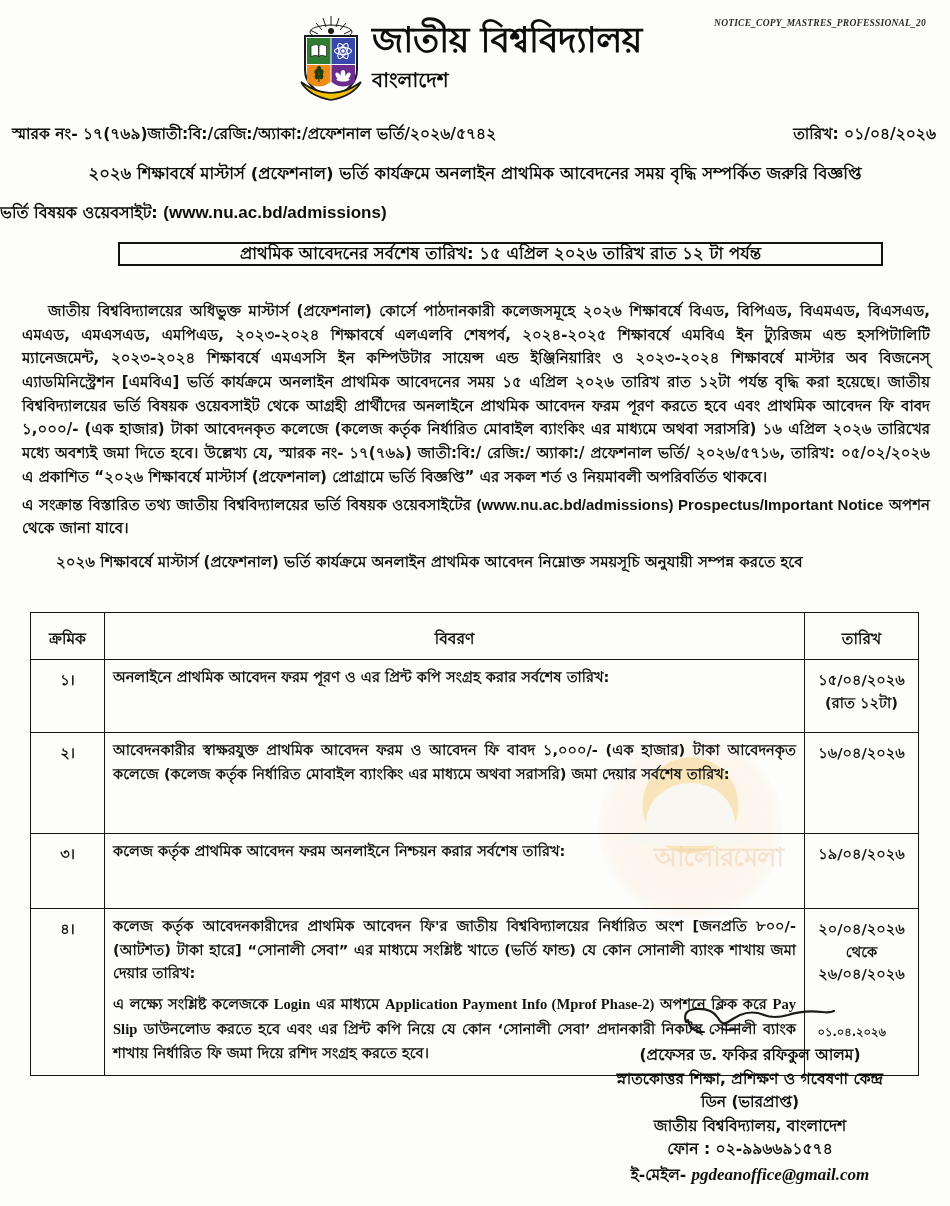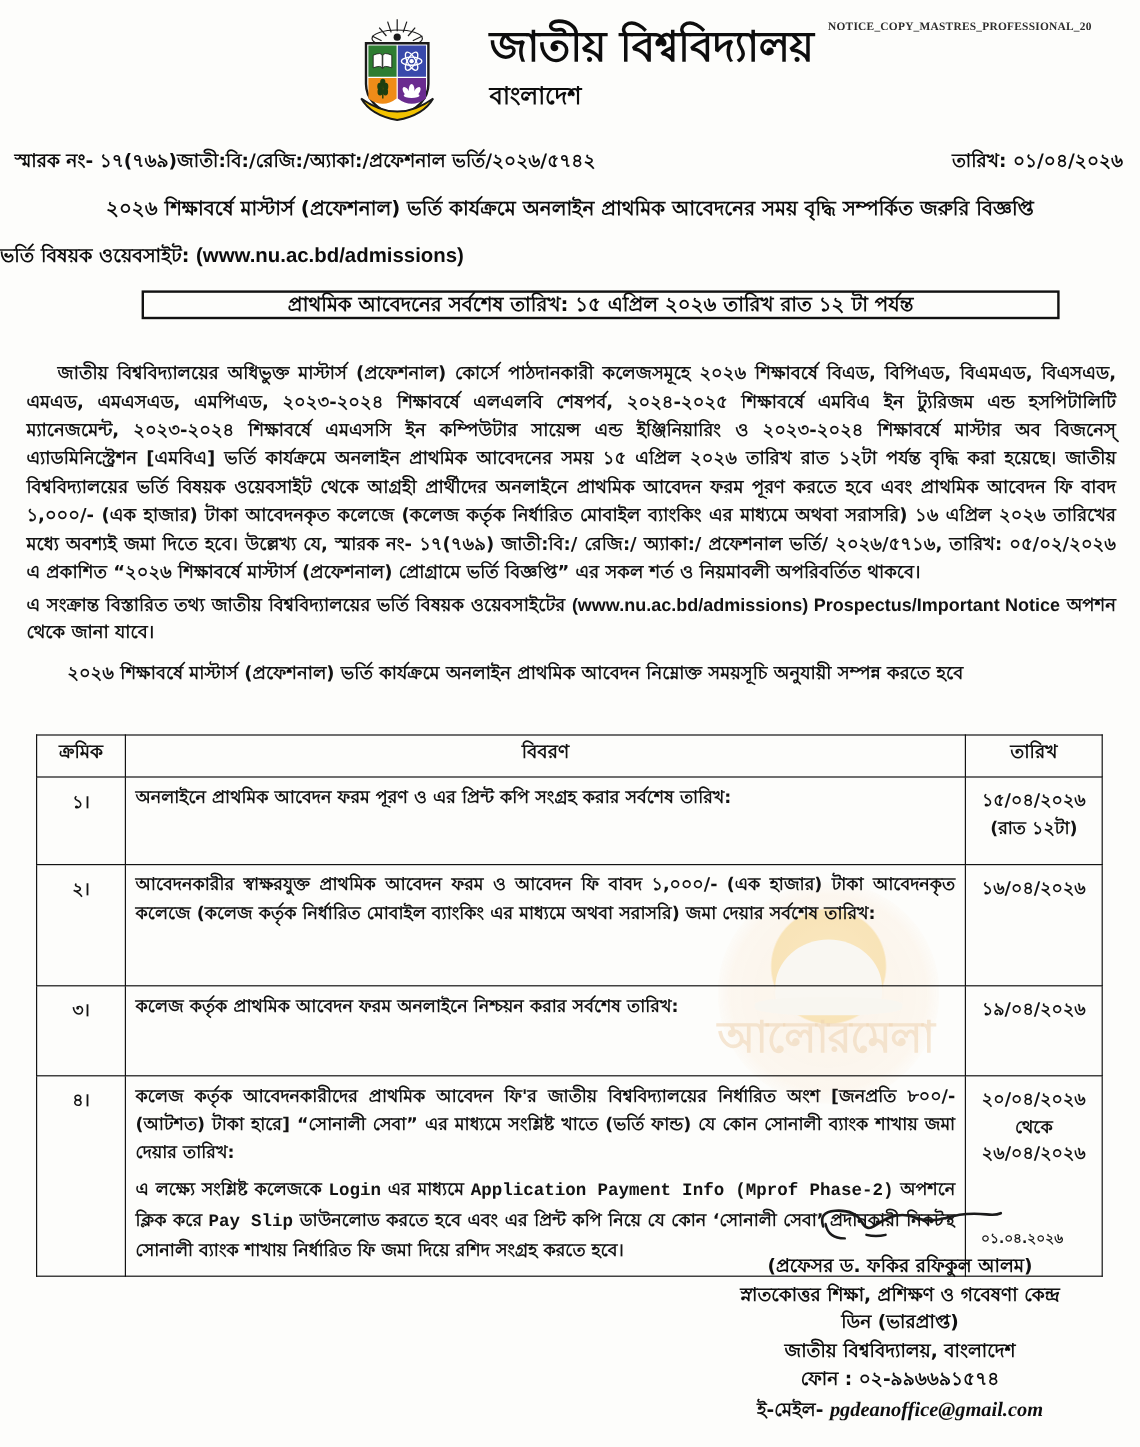--- a/index.html
+++ b/index.html
@@ -54,39 +54,40 @@
     width: 66%;
     height: 8%;
     background: #f3ece0;
     border-radius: 40%;
   }
   .watermark .wm-text {
     position: absolute;
     left: 0;
     right: 0;
     top: 55%;
-    text-align: left;
-    font-family: "DejaVu Sans", sans-serif;
-    font-size: 36px;
+    text-align: right;
+    font-family: "DejaVu Sans", sans-serif;
+    font-size: 26px;
     font-weight: bold;
     color: rgba(215,150,70,.55);
     letter-spacing: -1px;
     white-space: nowrap;
   }
 
   .layer { position: relative; z-index: 2; }
 
   
   .scan-tag {
     position: absolute;
     right: 0px;
     top: 18px;
     width: 260px;
-    text-align: left;
+    text-align: center;
     font-family: "Liberation Serif", serif;
+    font-style: italic;
     font-weight: bold;
     font-size: 9.5px;
     letter-spacing: .2px;
     color: #2b2b2b;
     white-space: nowrap;
     overflow: hidden;
     z-index: 3;
   }
 
   
@@ -102,21 +103,20 @@
     width: 72px;
     height: 92px;
   }
   .crest-svg { display: block; width: 72px; height: 92px; }
 
   .mast-names {
     position: absolute;
     left: 372px;
     top: 14px;
     width: 330px;
-    margin-left: 36px;
   }
   .mast-title {
     font-family: "DejaVu Sans", sans-serif;
     font-size: 35px;
     font-weight: bold;
     line-height: 1.05;
     color: #0d0d0d;
     letter-spacing: -0.5px;
     white-space: nowrap;
   }
@@ -240,39 +240,39 @@
     padding: 5px 8px 7px 8px;
     font-family: "DejaVu Sans", sans-serif;
     font-size: 14.6px;
     font-weight: bold;
     color: #131313;
     vertical-align: top;
     background: transparent;
   }
   .sched-table th {
     text-align: center;
-    padding: 2px 6px 6px 6px;
+    padding: 14px 6px 6px 6px;
     font-size: 15.5px;
   }
   .col-sl   { width: 74px; }
   .col-desc { width: 700px; }
   .col-date { width: 114px; }
 
   td.cell-sl {
     text-align: center;
     vertical-align: top;
     padding-top: 9px;
   }
   td.cell-desc {
     text-align: justify;
     text-justify: inter-word;
     line-height: 1.62;
   }
   td.cell-desc .latin {
-    font-family: Liberation Mono, monospace;
+    font-family: Liberation Serif, serif;
     font-weight: bold;
   }
   td.cell-date {
     text-align: center;
     line-height: 1.55;
     padding-top: 9px;
     white-space: nowrap;
     font-size: 14.6px;
   }
   .sub-note { display: block; margin-top: 7px; }

